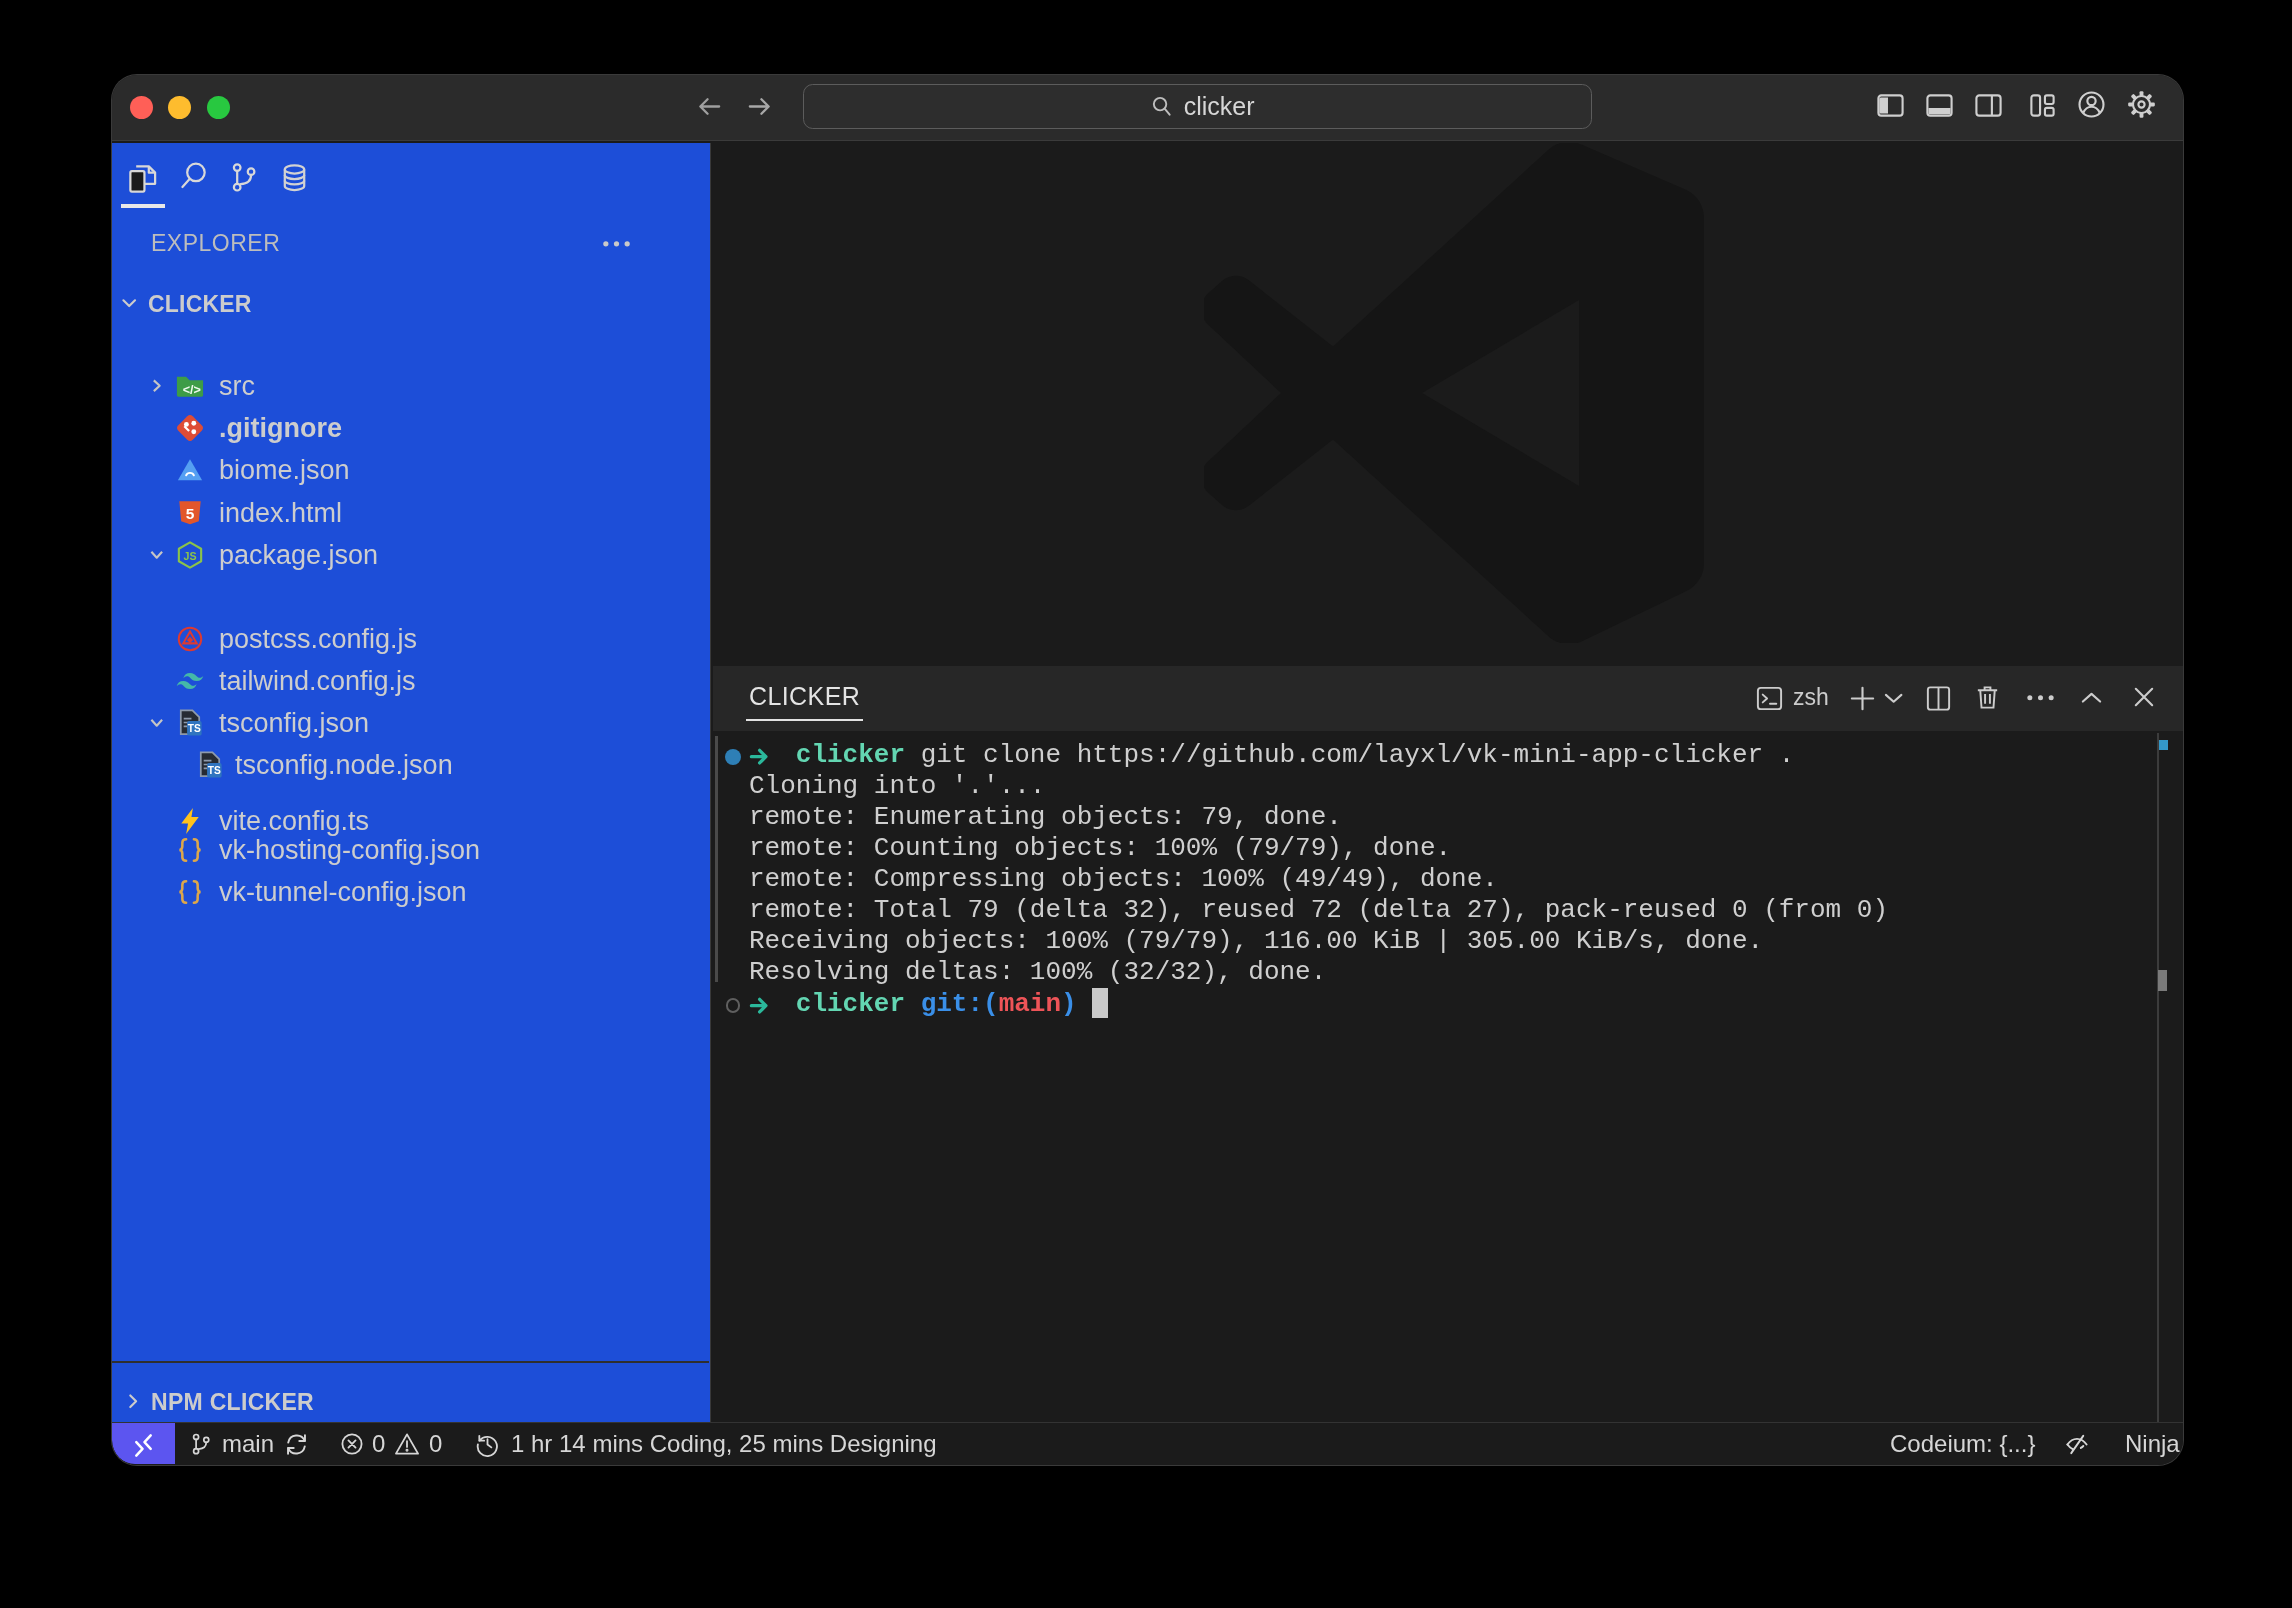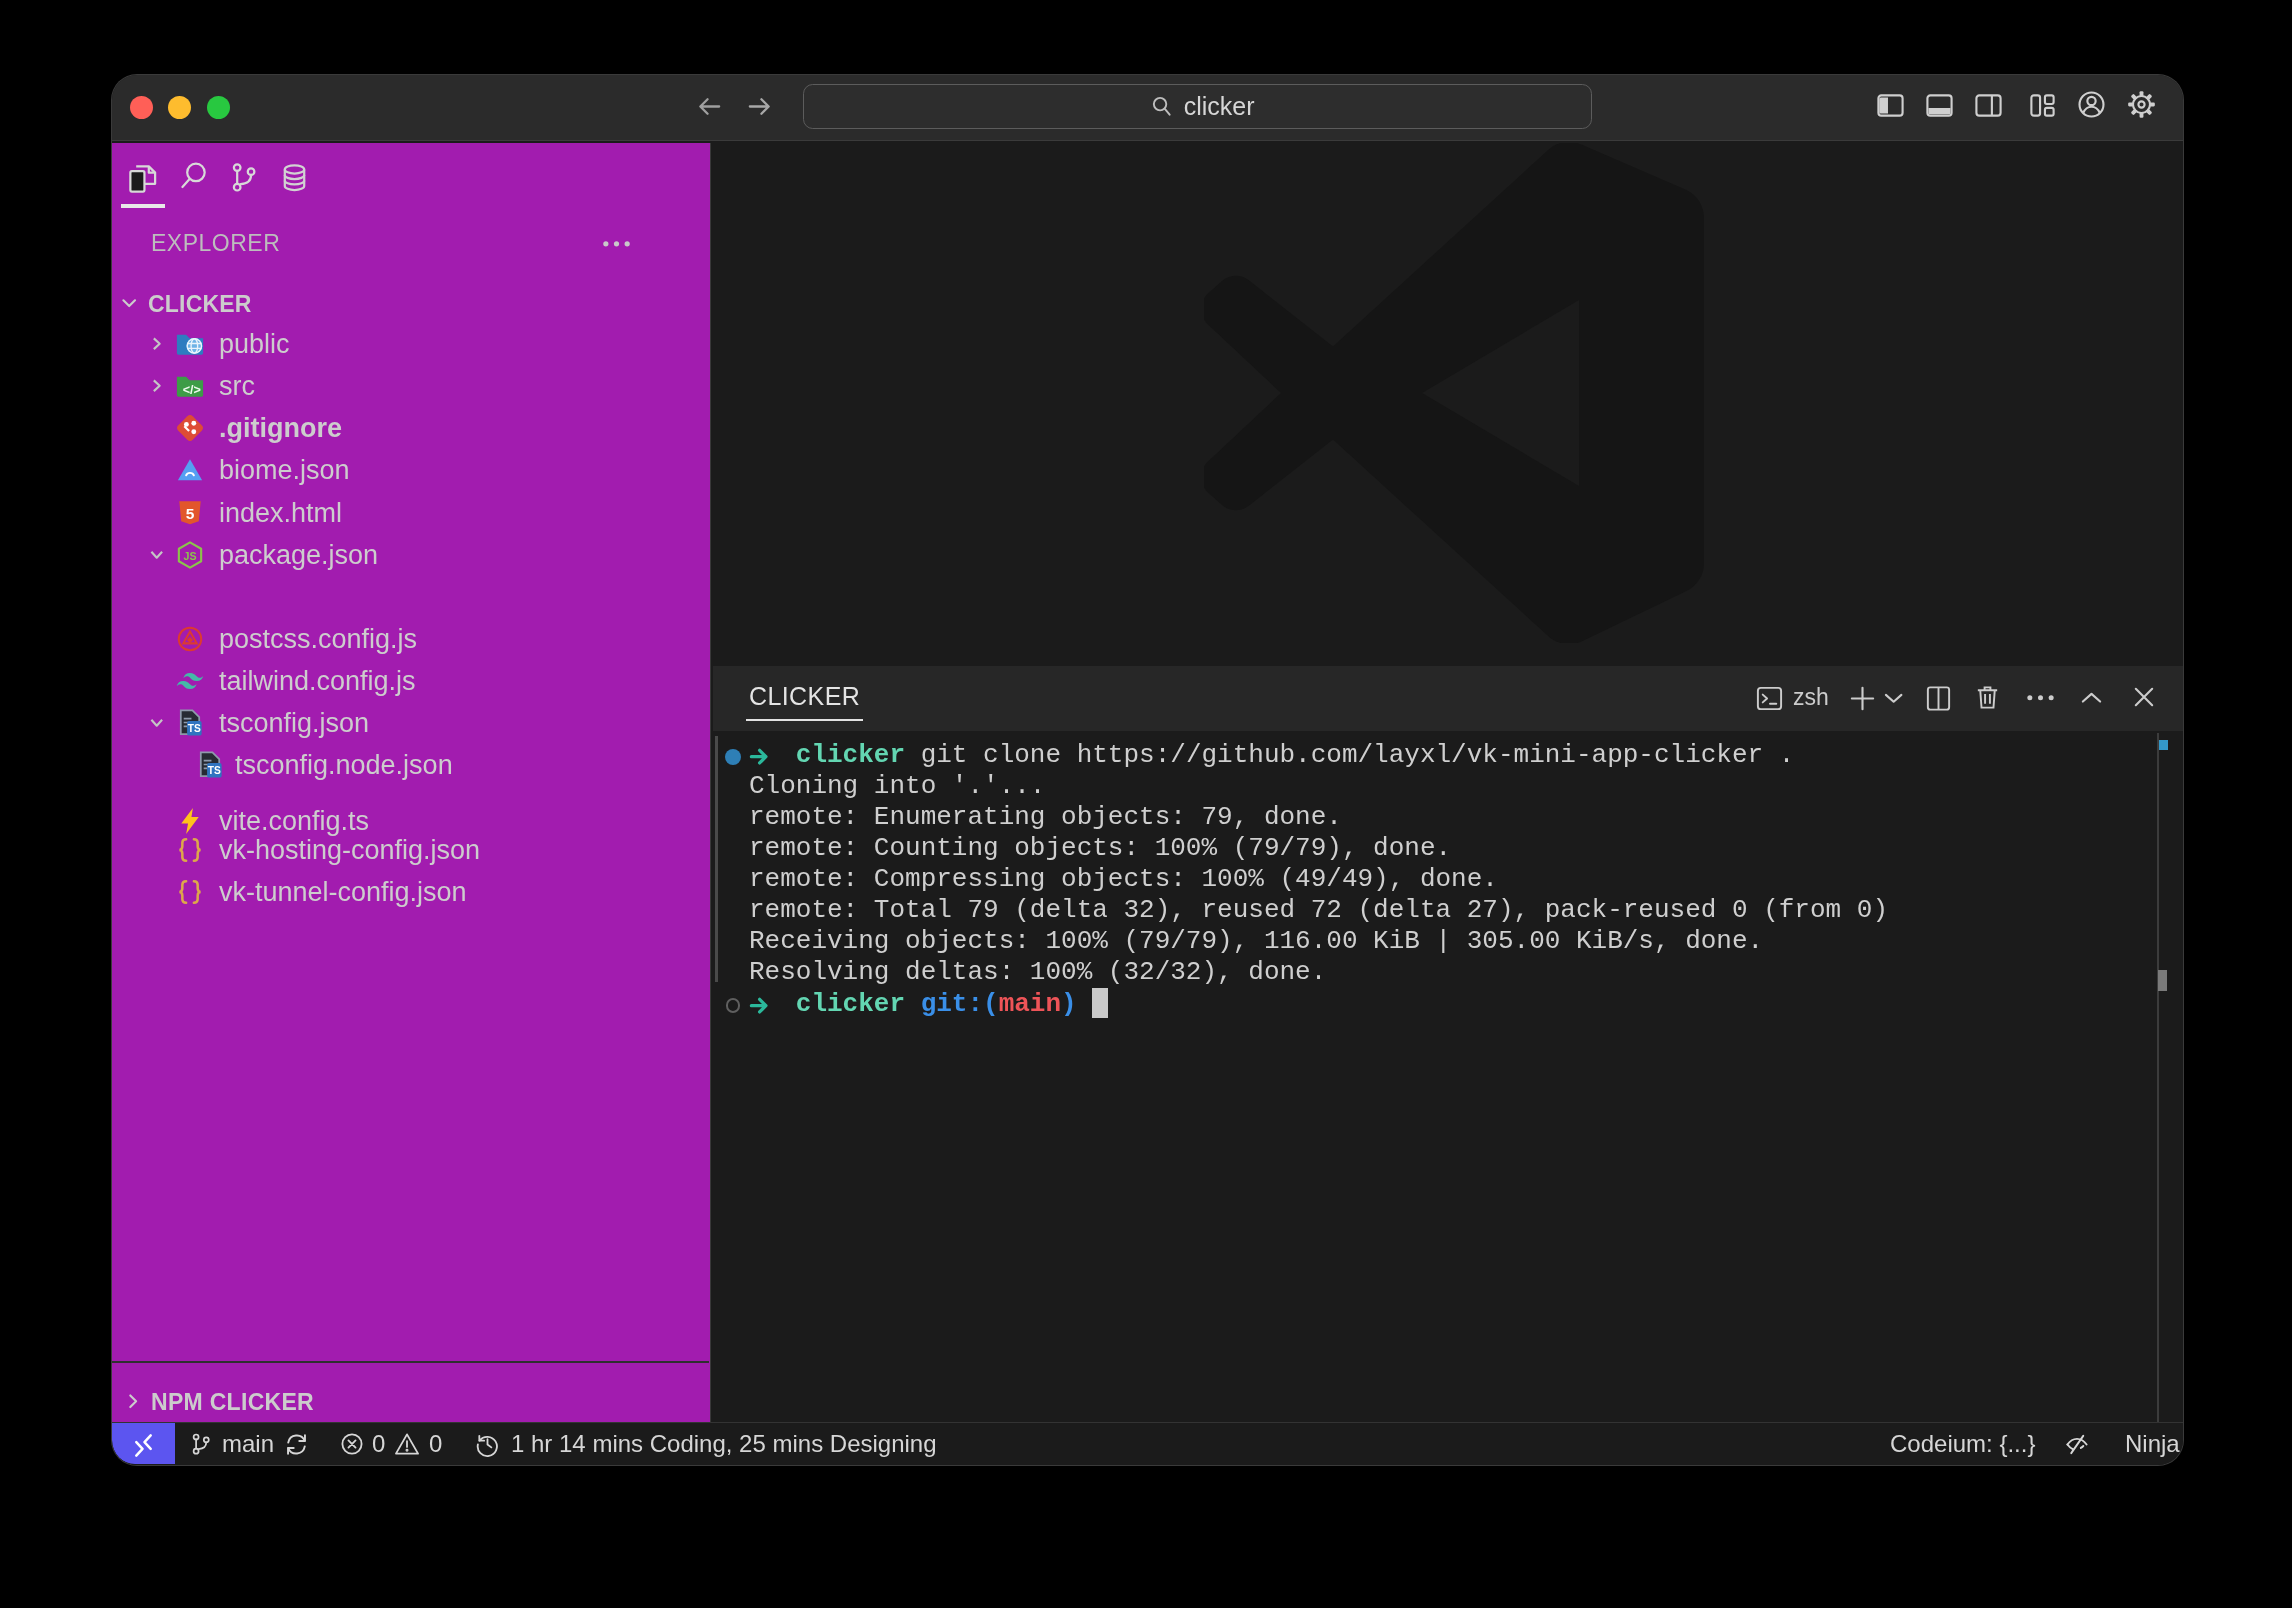--- a/index.html
+++ b/index.html
@@ -12,21 +12,21 @@
   
   #titlebar { position:absolute; left:0; top:0; width:2071px; height:66px;
               background:#2b2b2b; border-bottom:1.9px solid #3b3b3b; }
   .tl { position:absolute; top:21.3px; width:23px; height:23px; border-radius:50%; }
   #searchbox { position:absolute; left:691px; top:8.7px; width:789px; height:45px;
                background:#2d2d2d; border:1.9px solid #5c5c5c; border-radius:9.7px;
                display:flex; align-items:center; justify-content:center; gap:10.7px; padding-left:9.7px;
                color:#d6d6d6; font-size:25px; }
   
   #sidebar { position:absolute; left:0; top:68px; width:599px; height:1279px;
-             background:#a21caf; border-right:1.9px solid #393939;padding-left:32px; }
+             background:#1d4ed8; border-right:1.9px solid #393939;padding-left:32px; }
   .row { position:absolute; left:0; width:597px; height:43px; }
   .row svg.fi { position:absolute; top:50%; transform:translateY(-50%); }
   .row .lbl { position:absolute; top:50%; transform:translateY(-50%); color:#cdcdcd; font-size:27px; white-space:nowrap; }
   
   #editor { position:absolute; left:601px; top:68px; width:1470px; height:523px; background:#1b1b1b; }
   
   #panelhead { position:absolute; left:601px; top:591px; width:1470px; height:65px; background:#272727; }
   #terminal { position:absolute; left:601px; top:656px; width:1470px; height:691px; background:#1b1b1b; }
   #term-pre { position:absolute; left:637px; top:665px; font-family:"Liberation Mono", monospace;
               font-size:26px; line-height:31px; color:#cfcfcf; white-space:pre; }
@@ -126,35 +126,20 @@
         <circle cx="5" cy="5" r="2.7"></circle>
         <circle cx="16" cy="5" r="2.7"></circle>
         <circle cx="27" cy="5" r="2.7"></circle>
       </svg>
 
     <svg class="abs" style="left:7.8px; top:151px;" width="18.4" height="18.4" viewBox="0 0 19 19" fill="none" stroke="#cccccc" stroke-width="2.2" stroke-linecap="round" stroke-linejoin="round">
         <path d="m3.5 6.5 6 6 6-6"></path>
       </svg>
     <div class="abs" style="left:36px; top:148px; font-size:23px; font-weight:bold; color:#cccccc; letter-spacing:0.2px;">CLICKER</div>
 
-    <div class="row" style="top:179px;">
-      <svg class="abs" style="left:36px; top:12.6px;" width="17.5" height="17.5" viewBox="0 0 18 18" fill="none" stroke="#c5c5c5" stroke-width="2.2" stroke-linejoin="round">
-          <path d="m6 3.5 6 5.5-6 5.5"></path>
-        </svg>
-      <svg class="fi" style="left:62px;" width="32" height="32" viewBox="0 0 33 33">
-          <path d="M3 7h9.5l3.5 3.5h14V26a1.5 1.5 0 0 1-1.5 1.5h-24A1.5 1.5 0 0 1 3 26z" fill="#2e7cc0"></path>
-          <circle cx="21" cy="18.5" r="8.2" fill="#6fb3e6"></circle>
-          <g stroke="#eaf4fc" stroke-width="1.4" fill="none">
-            <circle cx="21" cy="18.5" r="7.4"></circle>
-            <ellipse cx="21" cy="18.5" rx="3.4" ry="7.4"></ellipse>
-            <path d="M13.8 16h14.4M13.8 21h14.4"></path>
-          </g>
-        </svg>
-      <span class="lbl" style="left:107px;">public</span>
-    </div>
     <div class="row" style="top:221px;">
       <svg class="abs" style="left:36px; top:12.6px;" width="17.5" height="17.5" viewBox="0 0 18 18" fill="none" stroke="#c5c5c5" stroke-width="2.2" stroke-linejoin="round">
           <path d="m6 3.5 6 5.5-6 5.5"></path>
         </svg>
       <svg class="fi" style="left:62px;" width="32" height="32" viewBox="0 0 33 33">
           <path d="M3 7h9.5l3.5 3.5h14V26a1.5 1.5 0 0 1-1.5 1.5h-24A1.5 1.5 0 0 1 3 26z" fill="#3d9c47"></path>
           <text x="9" y="24.5" font-family="Liberation Sans" font-size="13" font-weight="bold" fill="#eefaee">&lt;/&gt;</text>
         </svg>
       <span class="lbl" style="left:107px;">src</span>
     </div>

